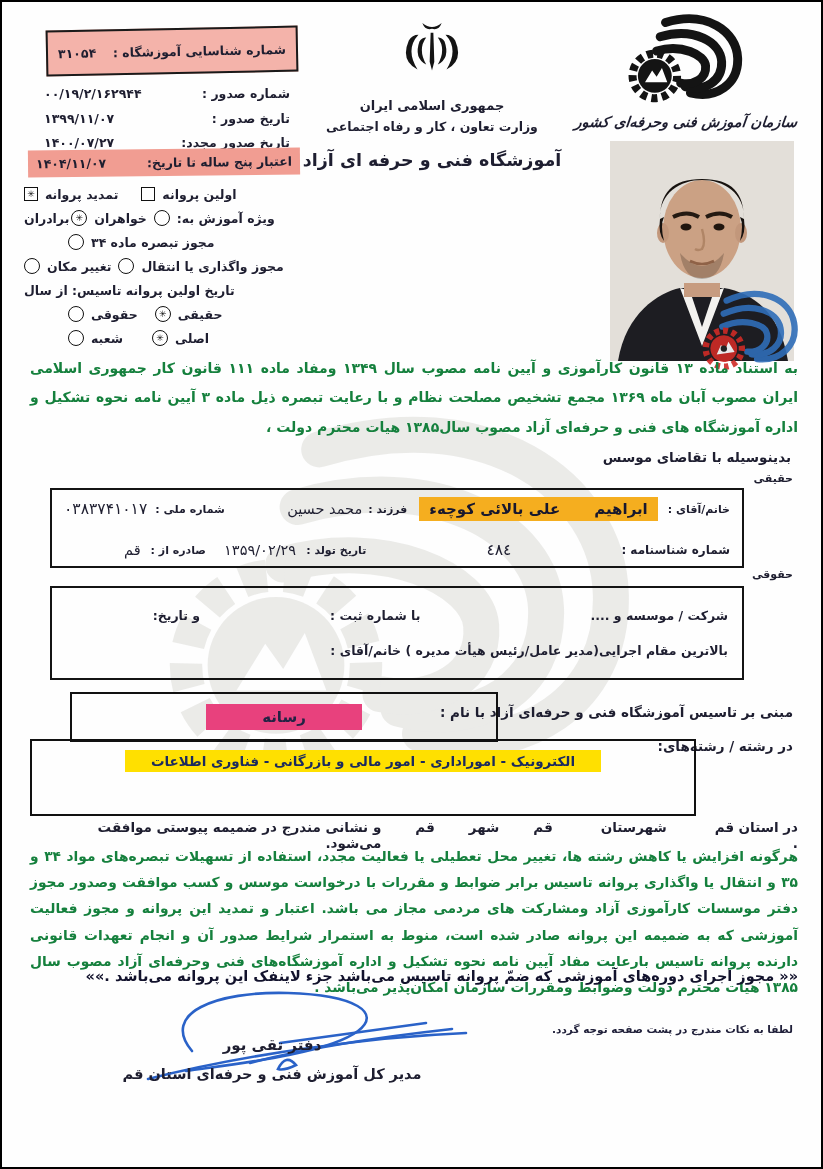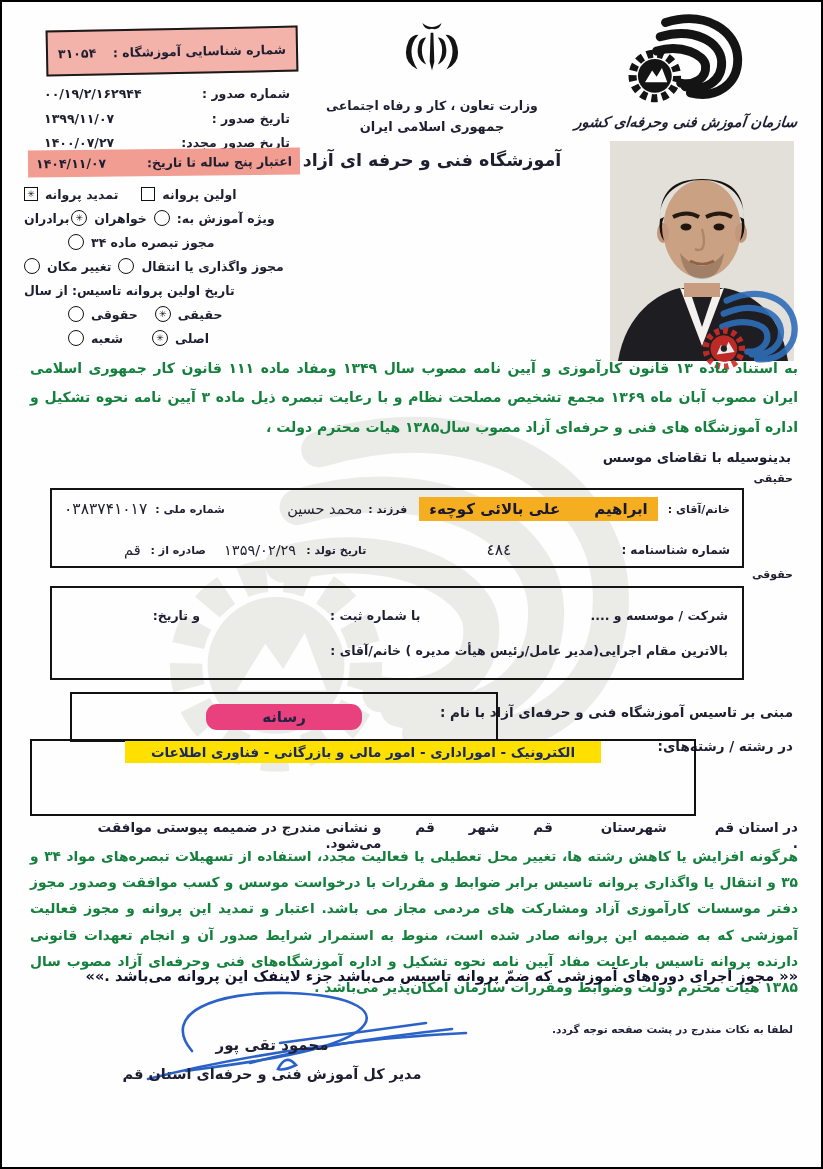--- a/index.html
+++ b/index.html
@@ -60,24 +60,24 @@
   .val{font-weight:normal;font-size:14.5px;white-space:nowrap;}
   #namehl{background:var(--amber,#f5ae1f);display:inline-flex;gap:34px;
     padding:3px 10px;margin-right:10px;font-size:15px;font-weight:bold;color:#18182e;}
   #box2{left:48px;top:584px;width:694px;height:94px;padding:10px 14px;
     display:flex;flex-direction:column;justify-content:space-around;}
   
   #schoollabel{right:28px;top:702px;font-size:13.5px;font-weight:bold;}
   #namebox{left:68px;top:690px;width:428px;height:50px;border:2.5px solid #111;
     display:flex;align-items:center;justify-content:center;box-sizing:border-box;}
   #schoolname{background:var(--pink,#e8417d);padding:4px 56px;font-size:15px;
-    font-weight:bold;color:#232344;border-radius:11px;}
+    font-weight:bold;color:#232344;}
   #fieldslabel{right:28px;top:736px;font-size:13.5px;font-weight:bold;}
   #fieldsbox{left:28px;top:737px;width:666px;height:77px;border:2.5px solid #111;
-    box-sizing:border-box;display:flex;justify-content:center;align-items:flex-start;}
+    box-sizing:border-box;display:flex;justify-content:center;align-items:flex-start;padding-top:9px;}
   #fieldsval{background:var(--yellow,#ffe000);padding:3px 26px;font-size:13.5px;
     font-weight:bold;color:#1b2a5e;}
   
   #locline{left:28px;top:817px;width:768px;direction:rtl;font-size:13.5px;font-weight:bold;
     display:flex;align-items:baseline;}
   #locline .gap-s{margin-left:34px;} #locline .gap-m{margin-left:48px;}
   
   #p2{left:28px;top:841px;width:768px;line-height:1.9;font-size:13.8px;}
   #emph{left:28px;top:966px;width:768px;direction:rtl;text-align:right;
     font-size:14.5px;font-weight:bold;color:#12122c;}
@@ -169,22 +169,22 @@
     <svg width="58" height="70" viewBox="0 0 60 72" aria-hidden="true">
       <g fill="#141414">
         <path d="M20 5 q10 8 20 0 q-3 8 -10 6 q-7 2 -10 -6z"></path>
         <path d="M28.6 15 h2.8 l1 30 -2.4 9 -2.4 -9z"></path>
         <path d="M24 20 q-9 12 0 28 q-13 -7 -7 -24 q2.5 -4 7 -4z"></path>
         <path d="M36 20 q9 12 0 28 q13 -7 7 -24 q-2.5 -4 -7 -4z"></path>
         <path d="M16 17 q-14 15 -1 36 q-18 -9 -9 -30 q3.5 -6 10 -6z"></path>
         <path d="M44 17 q14 15 1 36 q18 -9 9 -30 q-3.5 -6 -10 -6z"></path>
       </g>
     </svg>
+    <div id="country" class="b rtl">جمهوری اسلامی ایران</div>
     <div id="ministry" class="b rtl">وزارت تعاون ، کار و رفاه اجتماعی</div>
-    <div id="country" class="b rtl">جمهوری اسلامی ایران</div>
     <div id="docsub" class="b rtl">آموزشگاه فنی و حرفه ای آزاد</div>
   </div>
 
   <div id="orghead" class="abs">
     <svg width="140" height="98" viewBox="0 0 150 110" aria-hidden="true">
       <g fill="none" stroke="#141414" stroke-width="10" stroke-linecap="round">
         <path d="M52 14 C98 0 132 24 133 54 C134 84 108 100 80 93"></path>
         <path d="M46 30 C84 19 114 36 115 58 C116 80 96 92 74 86"></path>
         <path d="M42 46 C70 38 96 50 97 63 C98 77 84 85 69 82"></path>
       </g>
@@ -292,16 +292,16 @@
 
   <svg id="sigsvg" class="abs" viewBox="0 0 344 102" aria-hidden="true">
     <g fill="none" stroke="#2a62c8" stroke-width="2.6" stroke-linecap="round">
       <path d="M62 66 C30 28 86 6 158 8 C226 10 252 28 228 46 C196 70 96 80 56 86"></path>
       <path d="M18 94 C120 68 244 52 336 48"></path>
       <path d="M120 78 C180 62 268 50 322 44"></path>
       <path d="M148 84 q8 -16 18 -4 q-12 6 -18 4z"></path>
       <path d="M150 58 L296 38"></path>
     </g>
   </svg>
-  <div id="signame" class="abs rtl">محمود تقی پور</div>
+  <div id="signame" class="abs rtl">دفتر تقی پور</div>
   <div id="sigtitle" class="abs rtl">مدیر کل آموزش فنی و حرفه‌ای استان قم</div>
 
 </div>
 
 </body></html>

